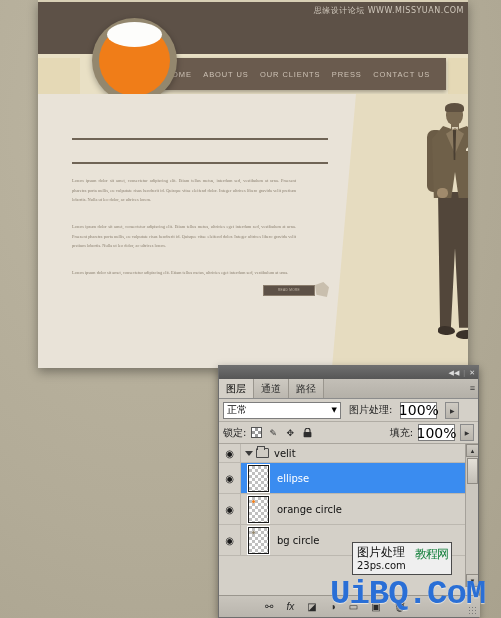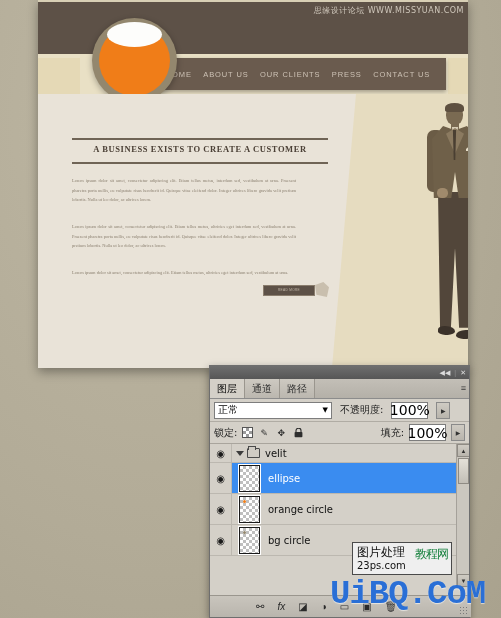--- a/index.html
+++ b/index.html
@@ -146,21 +146,21 @@
   #m-handL { left: 21px; top: 84px; width: 11px; height: 10px; background: #a08a6c; border-radius: 45%; }
   #m-legs { left: 22px; top: 88px; width: 34px; height: 140px; background: #52463a;
             clip-path: polygon(0 0, 100% 0, 94% 97%, 62% 97%, 50% 40%, 38% 97%, 6% 97%); }
   #m-shoeL { left: 22px; top: 222px; width: 17px; height: 9px; background: #3b322a;
              border-radius: 40% 60% 45% 45%; }
   #m-shoeR { left: 40px; top: 226px; width: 17px; height: 9px; background: #3b322a;
              border-radius: 60% 40% 45% 45%; }
 
   
   #ps-panel {
-    position: absolute; left: 209px; top: 365px; width: 261px; height: 253px;
+    position: absolute; left: 218px; top: 365px; width: 261px; height: 253px;
     background: #d4d0c8; border: 1px solid #6e6e6e;
     font-family: "Liberation Sans", sans-serif;
     box-shadow: 0 3px 8px rgba(0,0,0,0.4);
   }
   #ps-titlebar {
     height: 13px; background: linear-gradient(#6e6e6e, #565656);
     display: flex; align-items: center; justify-content: flex-end;
     padding-right: 3px; gap: 4px;
   }
   .tb-btn { color: #dcdcdc; font-size: 7px; line-height: 7px; cursor: pointer; }
@@ -337,21 +337,20 @@
   <div id="logo-wrap">
     <div id="logo-ring"></div>
     <div id="logo-orange"></div>
     <div id="logo-ellipse"></div>
   </div>
 
   <div id="content">
     <div id="content-wedge"></div>
 
     <div id="rule-top"></div>
-    <div id="headline">A BUSINESS EXISTS TO CREATE A CUSTOMER</div>
     <div id="rule-bot"></div>
 
     <div class="para" id="para1">Lorem ipsum dolor sit amet, consectetur adipiscing elit. Etiam tellus metus, interdum sed, vestibulum at urna. Praesent pharetra porta nullis, eu vulputate risus hendrerit id. Quisque vitae eleifend dolor. Integer ultrices libero gravida velit pretium lobortis. Nulla ut leo dolor, ac ultrices lorem.</div>
     <div class="para" id="para2">Lorem ipsum dolor sit amet, consectetur adipiscing elit. Etiam tellus metus, ultricies eget interdum sed, vestibulum at urna. Praesent pharetra porta nullis, eu vulputate risus hendrerit id. Quisque vitae eleifend dolor. Integer ultrices libero gravida velit pretium lobortis. Nulla ut leo dolor, ac ultrices lorem.</div>
     <div class="para" id="para3">Lorem ipsum dolor sit amet, consectetur adipiscing elit. Etiam tellus metus, ultricies eget interdum sed, vestibulum at urna.</div>
 
     <div id="readmore">
       <div id="readmore-label">READ MORE</div>
     </div>
     <div id="readmore-tab"></div>
@@ -390,21 +389,21 @@
     <div class="ps-tab">通道</div>
     <div class="ps-tab">路径</div>
     <div id="ps-tab-menu">≡</div>
   </div>
 
   <div id="ps-blendrow">
     <div id="blend-select">
       <span>正常</span>
       <span style="font-size:7px">▼</span>
     </div>
-    <span class="lbl-cn">不透明度:</span>
+    <span class="lbl-cn">图片处理:</span>
     <div class="num-field">100%</div>
     <div class="spin-btn">▶</div>
   </div>
 
   <div id="ps-lockrow">
     <span class="lbl-cn">锁定:</span>
     <div id="lock-transp"></div>
     <div class="lock-ico">✎</div>
     <div class="lock-ico">✥</div>
     <div class="lock-ico">

